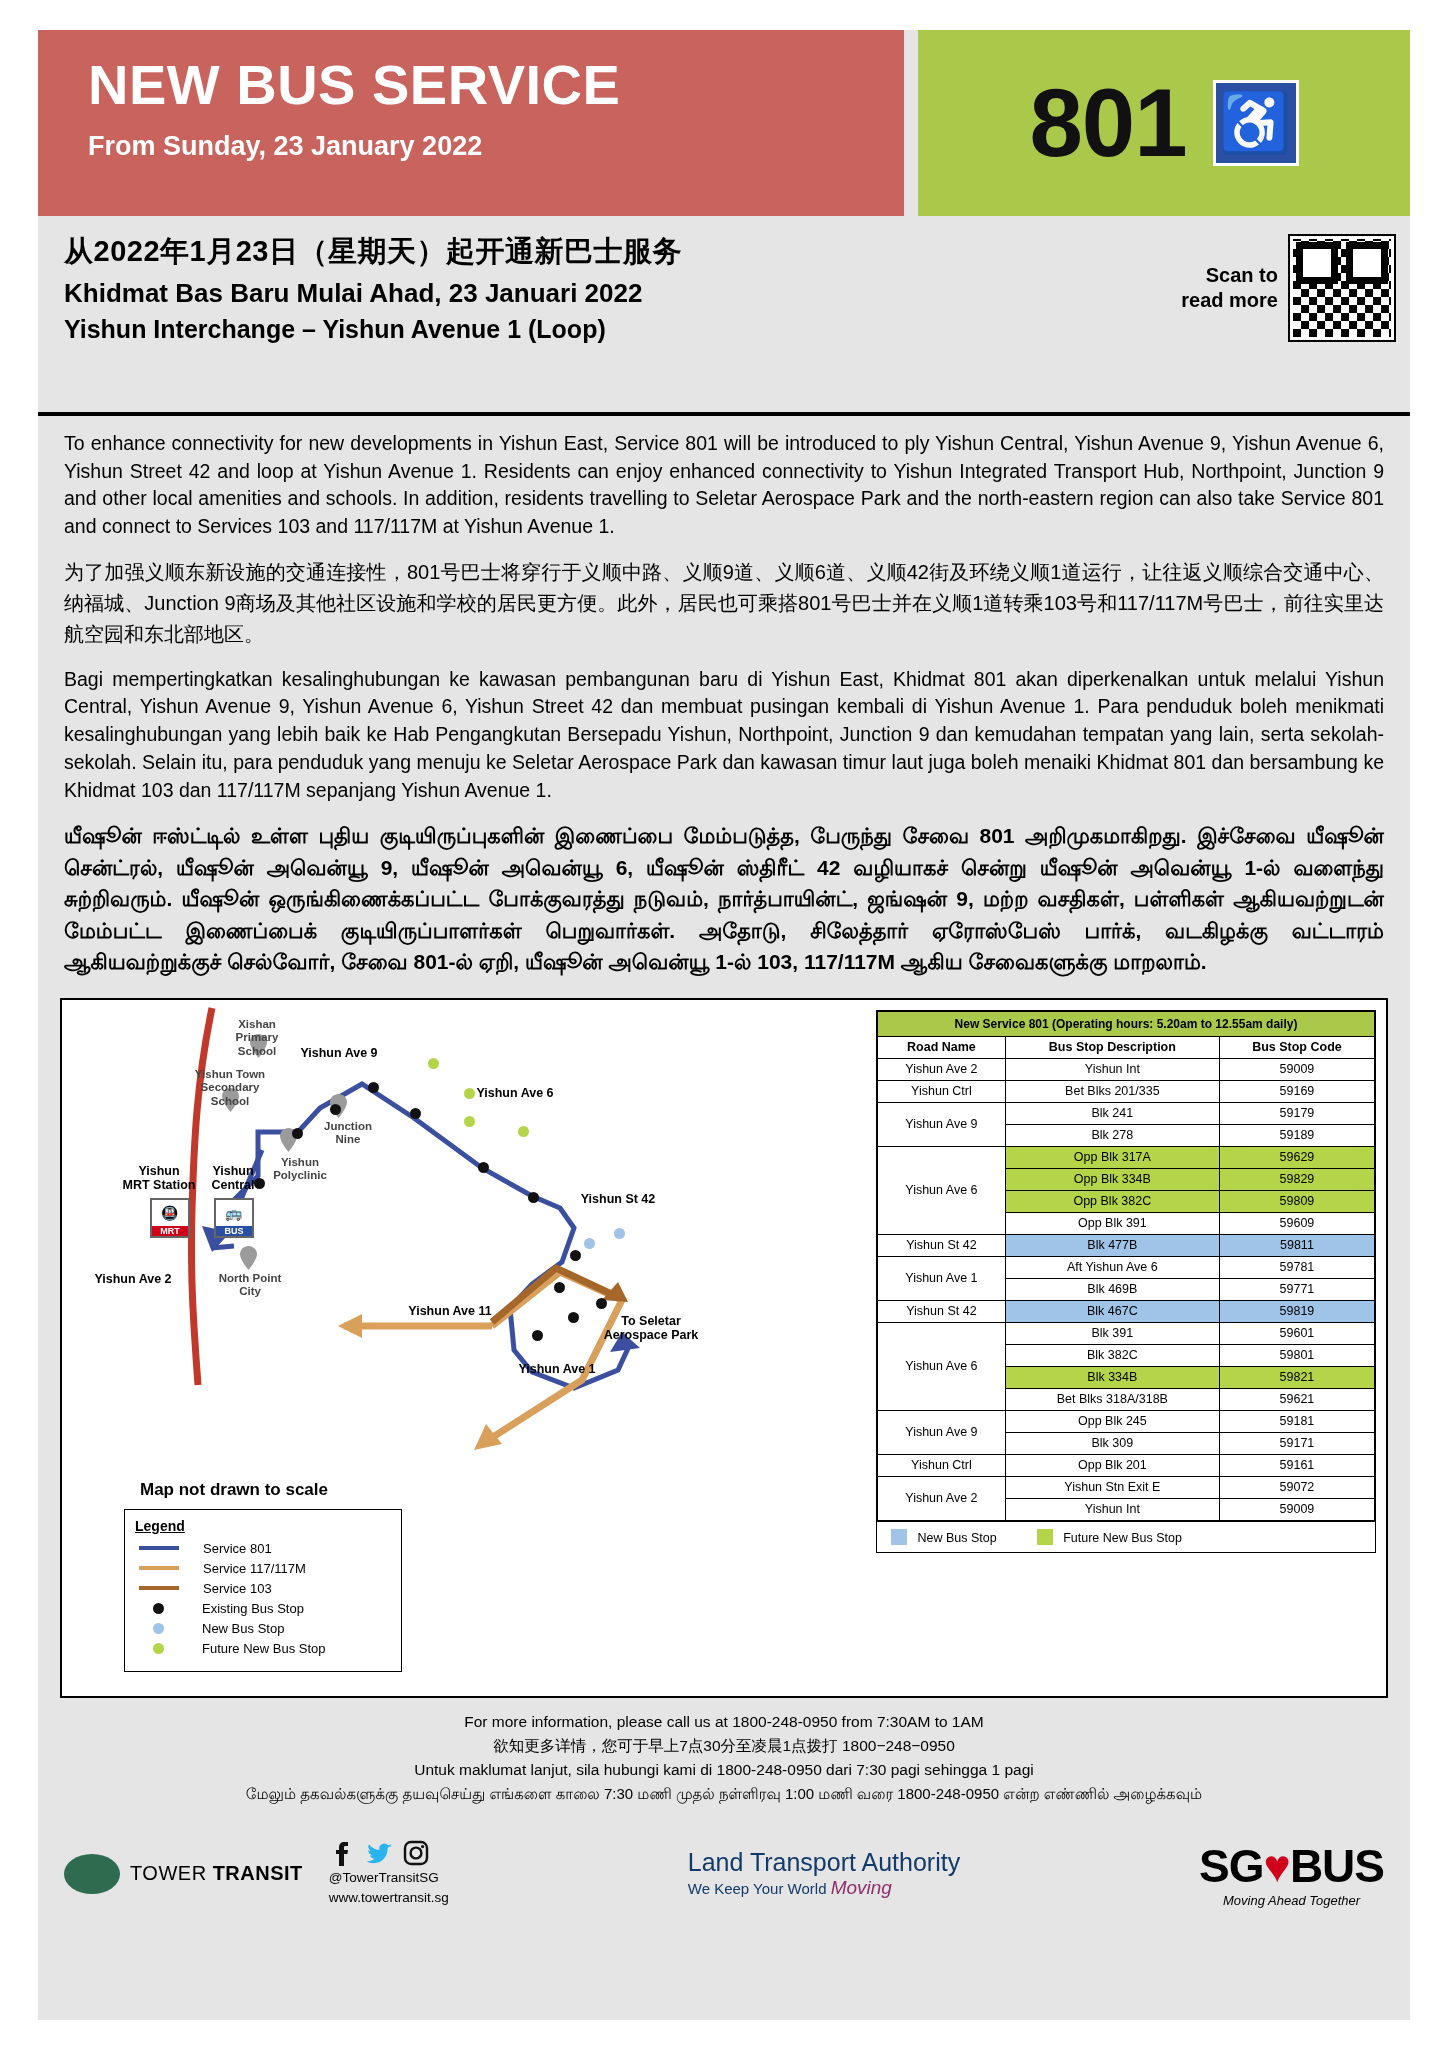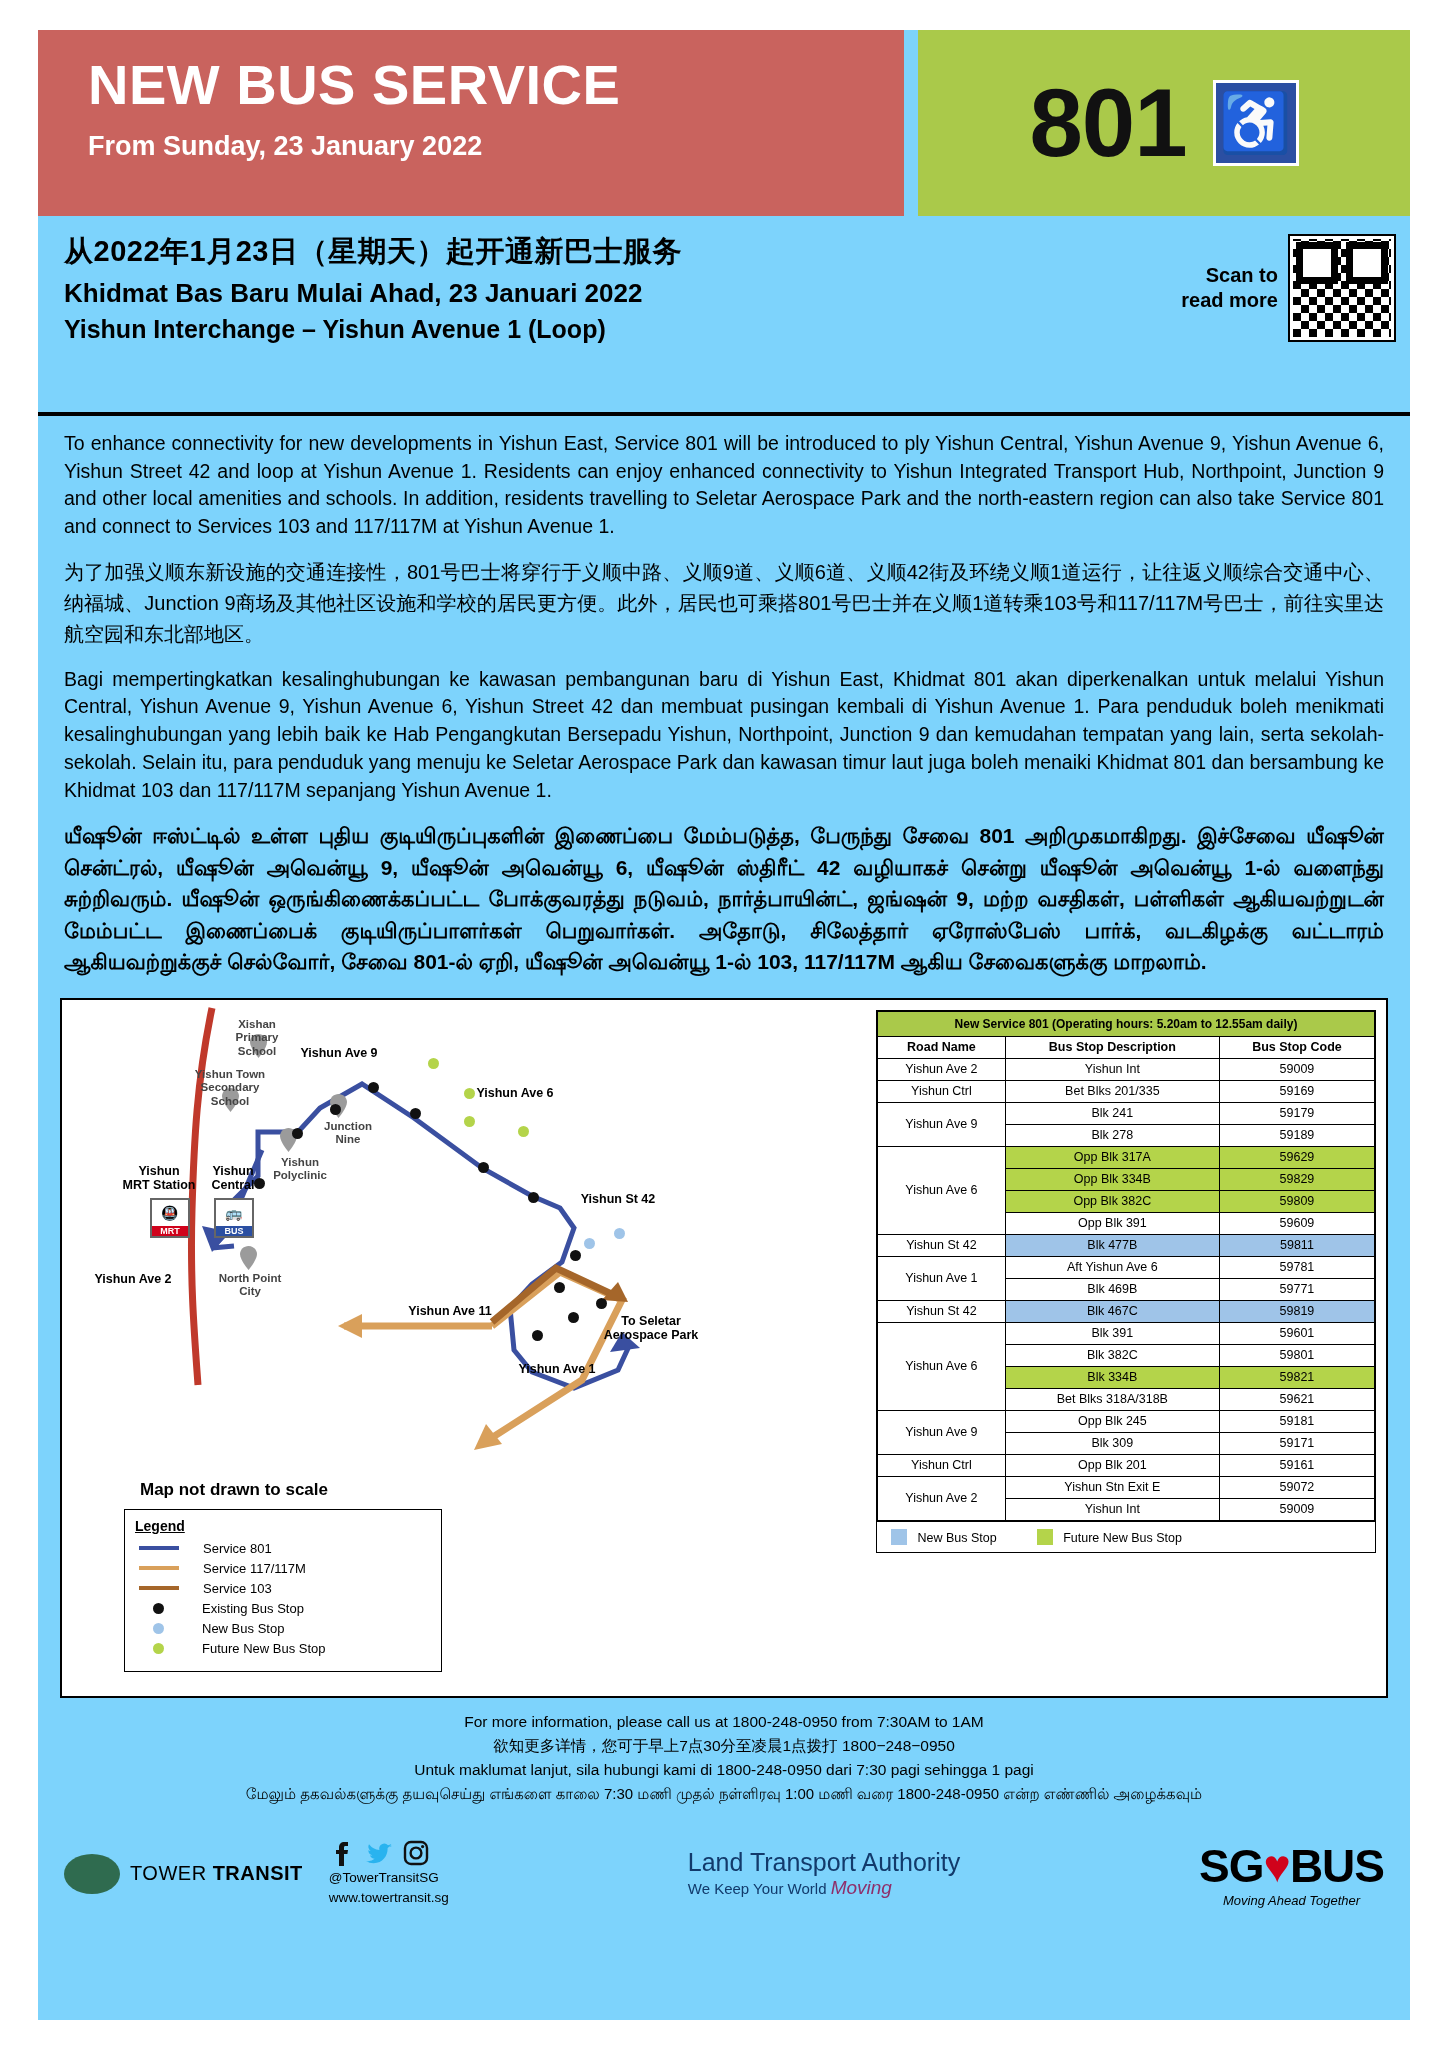--- a/index.html
+++ b/index.html
@@ -10,21 +10,21 @@
     background: #ffffff;
     font-family: "Liberation Sans", sans-serif;
     color: #000000;
     position: relative;
     overflow: hidden;
   }
   .poster {
     position: absolute;
     left: 38px; top: 30px;
     width: 1372px; height: 1990px;
-    background: #7dd3fc;
+    background: #e5e5e5;
     display: flex;
     flex-direction: column;
   }
   
   .header-row {
     display: flex;
     height: 186px;
     gap: 14px;
   }
   .header-red {
@@ -160,21 +160,21 @@
   .dot.newstop { width: 11px; height: 11px; background: #9fc4e8; }
   .dot.future { width: 11px; height: 11px; background: #b4d44a; }
   .not-to-scale {
     position: absolute;
     left: 78px; bottom: 196px;
     font-size: 17px; font-weight: bold;
   }
   .legend {
     position: absolute;
     left: 62px; bottom: 24px;
-    width: 318px;
+    width: 278px;
     border: 1.5px solid #000;
     padding: 8px 10px 10px 10px;
     background: #fff;
   }
   .legend h4 {
     margin: 0 0 7px 0;
     font-size: 14px;
     text-decoration: underline;
   }
   .legend-item {

